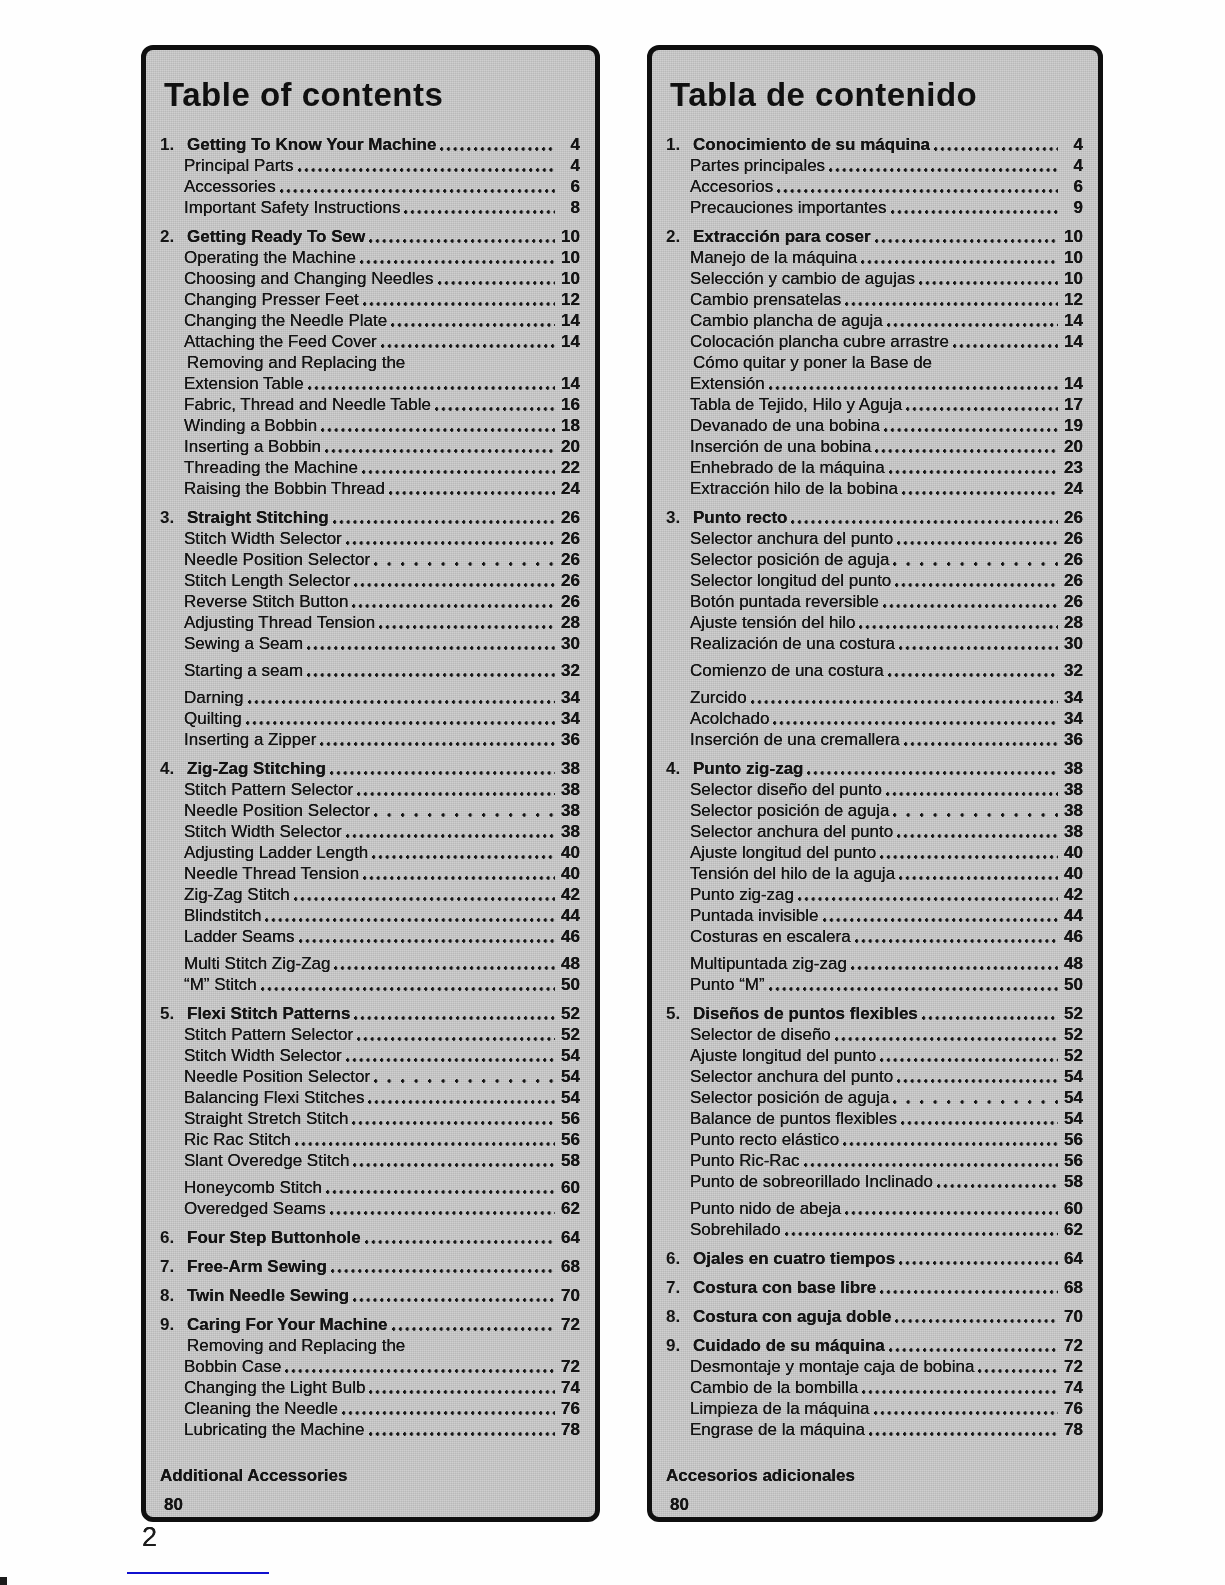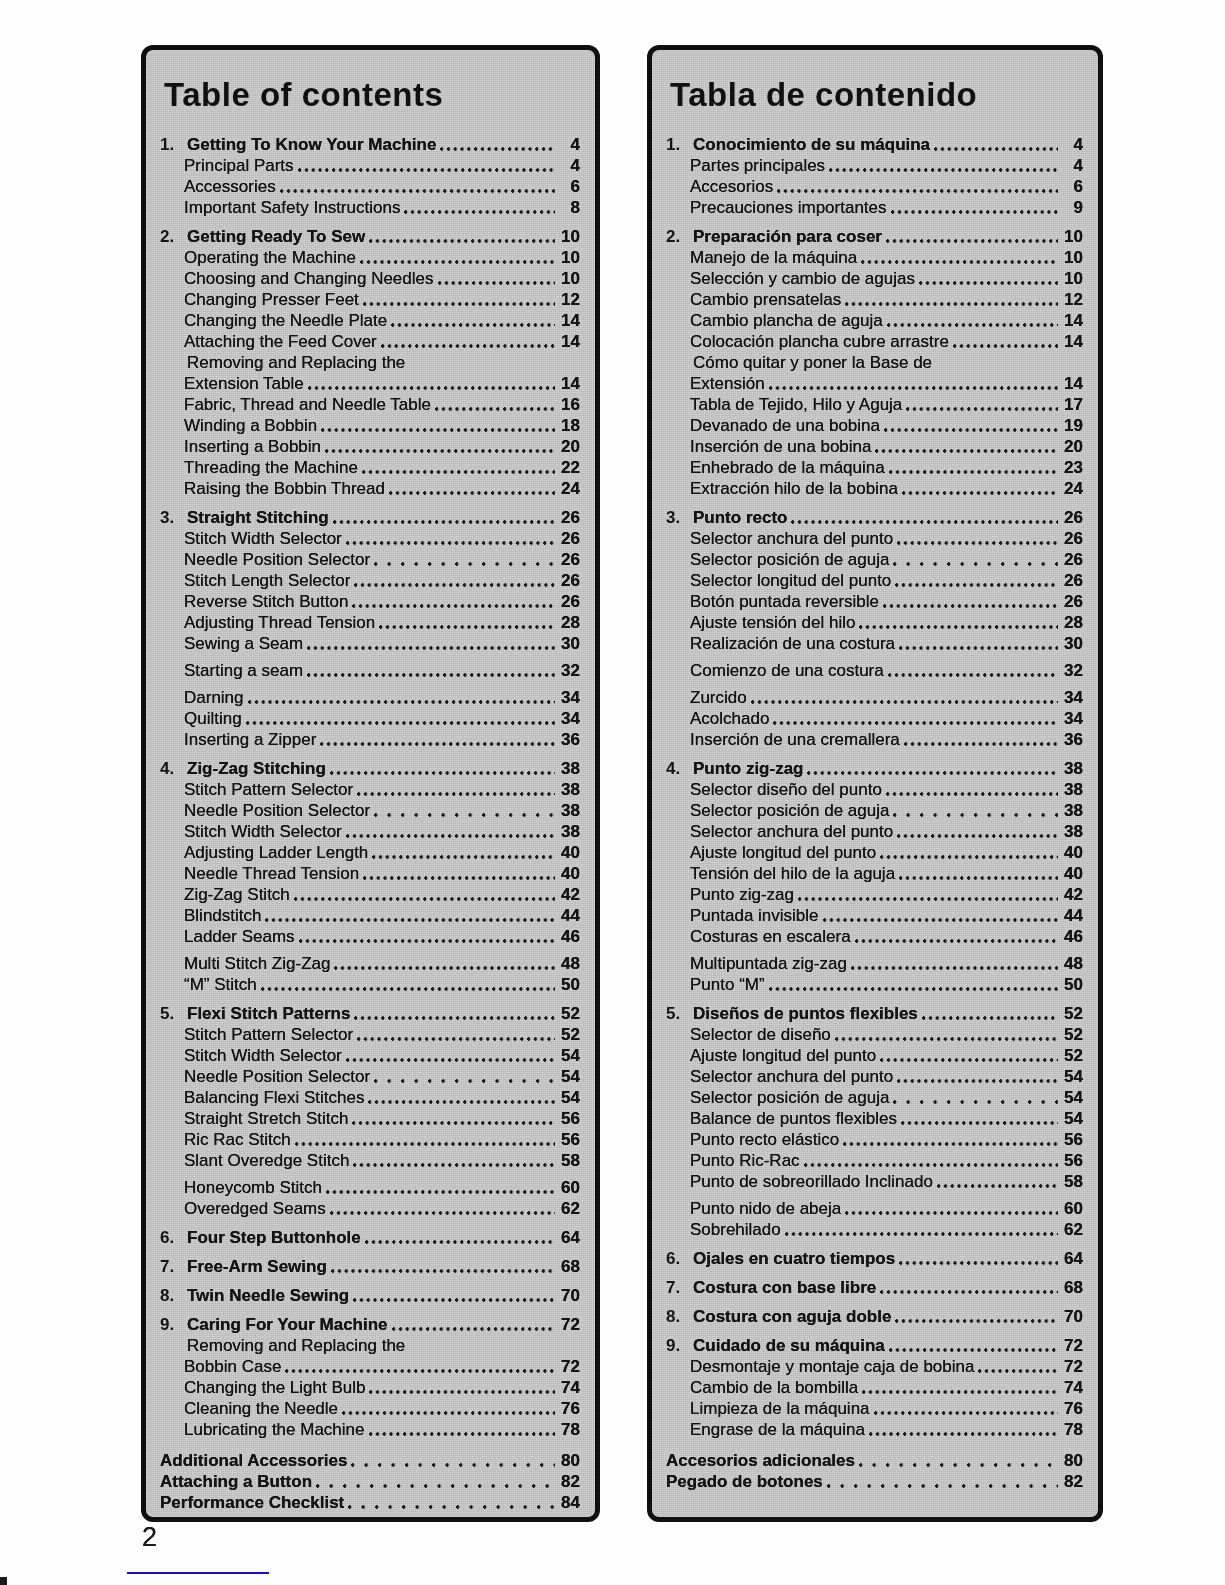--- a/index.html
+++ b/index.html
@@ -50,21 +50,21 @@
     background-size:6.8px 4px;
     background-repeat:repeat-x;
   }
   .row.sparse .leader{background-size:13.5px 4px;}
   .row .page{
     flex:0 0 auto;min-width:23px;text-align:right;font-weight:bold;
     text-shadow:0 0 0.5px currentColor;
   }
   .row.section{margin-top:8px;}
   .row.gap{margin-top:6px;}
-  .row.tail.gap{margin-top:10px;}
+  .row.tail.gap{margin-top:25px;flex-direction:column;}
   .folio{
     position:absolute;left:142px;top:1522px;
     font-size:27px;color:#1c1c1c;
     text-shadow:0 0 0.5px currentColor;
   }
   .blue-line{
     position:absolute;left:127px;top:1572px;width:142px;height:2px;
     background:#1010cf;
   }
   .corner-mark{
@@ -467,21 +467,21 @@
     <span class="page">6</span>
   </div>
       <div class="row sub">
     <span class="num"></span>
     <span class="label">Precauciones importantes</span>
     <span class="leader"></span>
     <span class="page">9</span>
   </div>
       <div class="row section">
     <span class="num">2.</span>
-    <span class="label">Preparación para coser</span>
+    <span class="label">Extracción para coser</span>
     <span class="leader"></span>
     <span class="page">10</span>
   </div>
       <div class="row sub">
     <span class="num"></span>
     <span class="label">Manejo de la máquina</span>
     <span class="leader"></span>
     <span class="page">10</span>
   </div>
       <div class="row sub">

